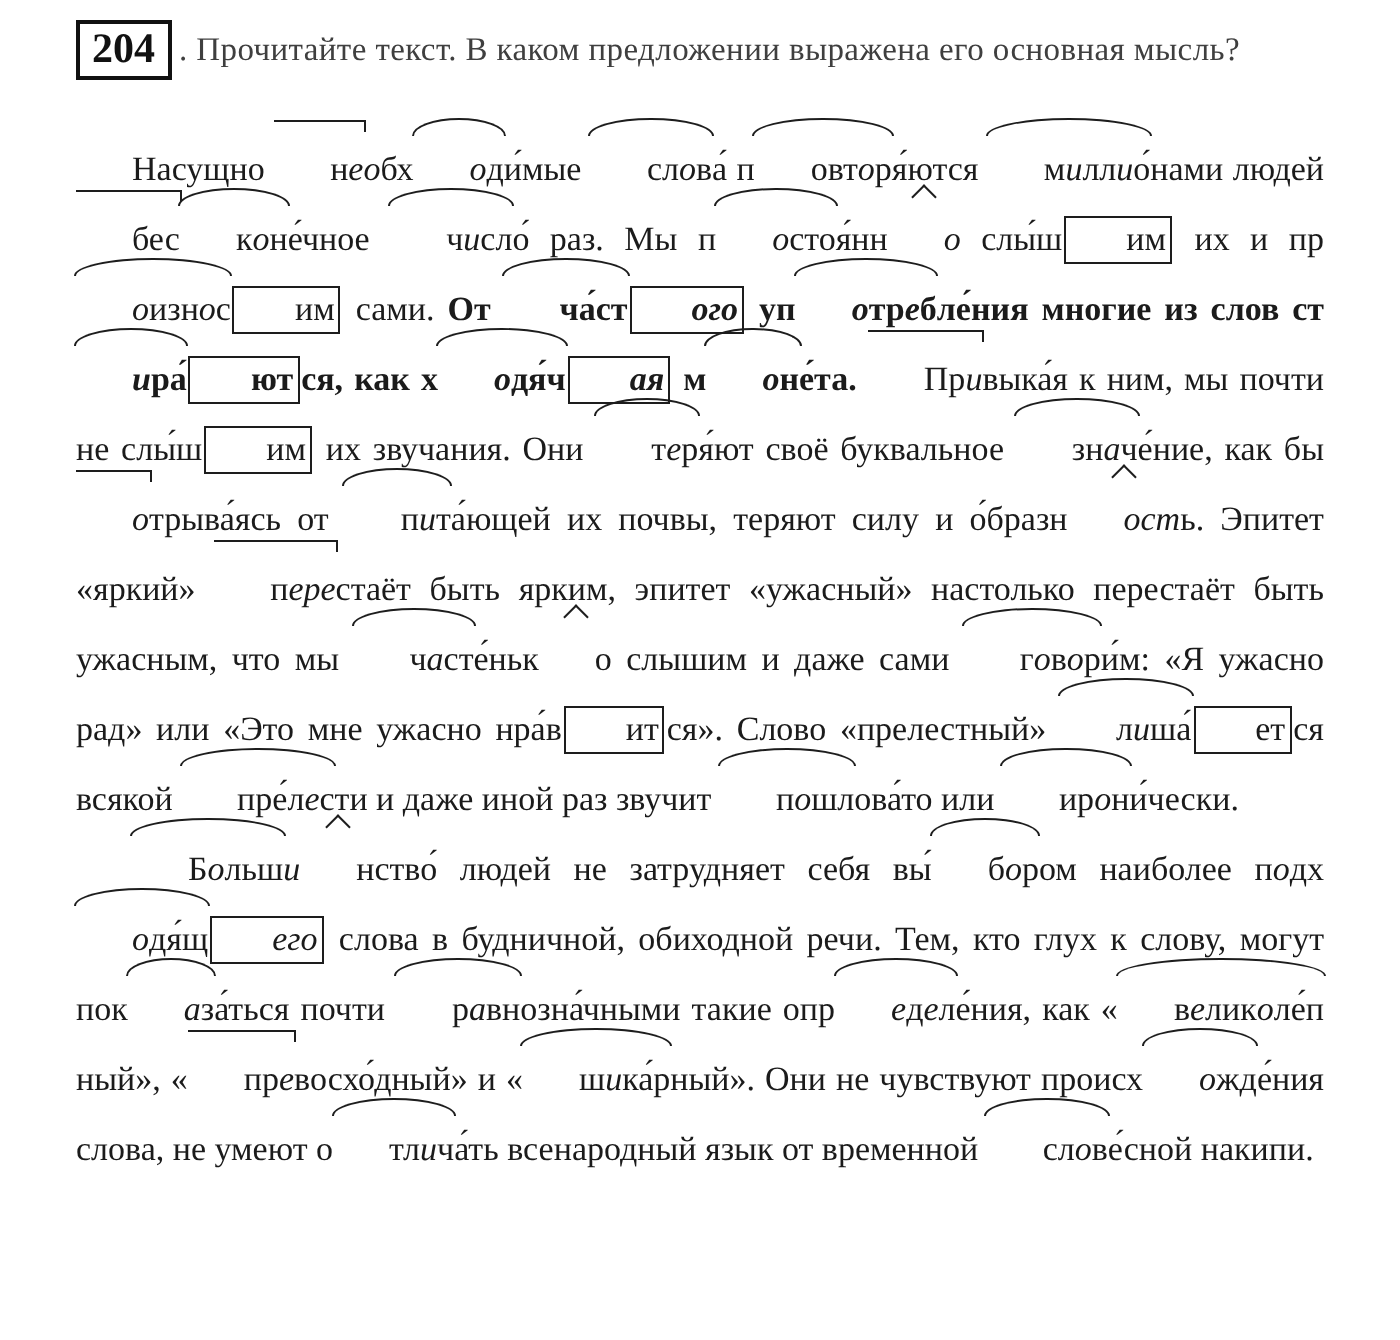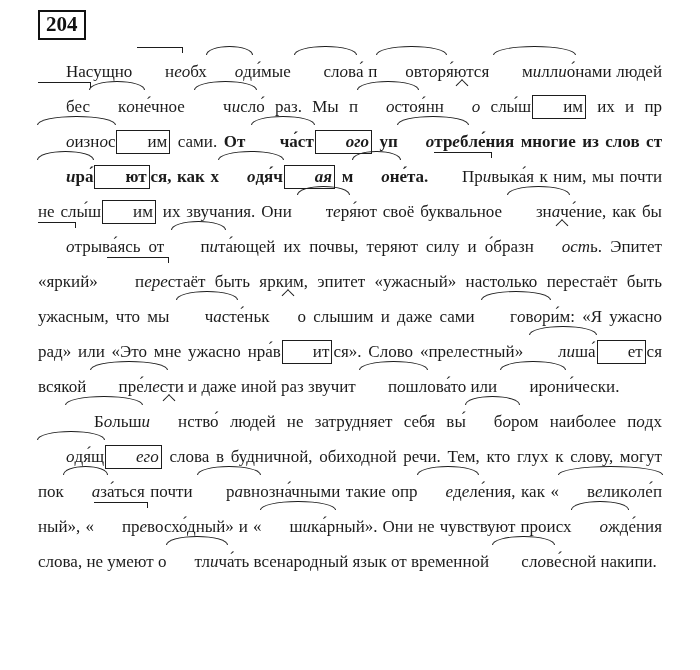--- a/index.html
+++ b/index.html
@@ -4,21 +4,21 @@
 <style>
   html,body{margin:0;padding:0;background:#e8e8e8;}
   .page{
     width:700px;height:670px;box-sizing:border-box;
     background:#ffffff;color:#1b1b1b;
     padding:10px 38px 0 38px;
     font-family:"Liberation Serif", serif;
     overflow:hidden;
   }
   
-  .exercise-header{display:flex;align-items:center;gap:4px;margin-bottom:14px;}
+  .exercise-header{display:flex;align-items:center;gap:4px;margin-bottom:27px;}
   .num-badge{
     border:2.5px solid #111;font-weight:bold;font-size:21px;
     padding:0px 6px 1px 6px;line-height:25px;color:#111;
     font-family:"Liberation Serif", serif;
   }
   .instruction{font-size:16.5px;color:#3f3f3f;letter-spacing:.2px;}
   
   .text-block p{
     margin:0;font-size:17px;line-height:35px;text-align:justify;
     text-indent:28px;
@@ -46,20 +46,21 @@
     margin:0 1px;line-height:22px;
   }
 </style>
 </head>
 <body>
 
 <div class="page">
 
   <div class="exercise-header">
     <span class="num-badge">204</span>
+    <span class="instruction">. Прочитайте текст. В каком предложении выражена его основная мысль?</span>
   </div>
 
   <div class="text-block">
     <p><span>Насущно </span><span class="m-pre"><span>н</span><span class="it">е</span></span><span class="it">о</span><span>бх</span><span class="m-arc"><span class="it">о</span><span>д</span></span><span>и́мые </span><span class="m-arc"><span>сл</span><span class="it">о</span><span>в</span></span><span>а́ п</span><span class="m-arc"><span>овт</span><span class="it">о</span><span>р</span></span><span>я́ются </span><span class="m-arc"><span>м</span><span class="it">и</span><span>лл</span><span class="it">и</span><span>о́</span></span><span>нами людей </span><span class="m-pre"><span>бес</span></span><span class="m-arc"><span>к</span><span class="it">о</span><span>н</span></span><span>е́чное </span><span class="m-arc"><span>ч</span><span class="it">и</span><span>сл</span></span><span>о́ раз. Мы п</span><span class="m-arc"><span class="it">о</span><span>сто</span></span><span>я́нн</span><span class="m-suf"><span class="it">о</span></span><span> слы́ш</span><span class="m-box"><span>им</span></span><span> их и пр</span><span class="m-arc"><span class="it">о</span><span>изн</span><span class="it">о</span><span>с</span></span><span class="m-box"><span>им</span></span><span> сами. </span><span class="bd">От </span><span class="m-arc bd"><span class="bd">ча́ст</span></span><span class="m-box bd"><span class="it bd">ого</span></span><span class="bd"> уп</span><span class="m-arc bd"><span class="it bd">о</span><span class="bd">тр</span><span class="it bd">е</span><span class="bd">б</span></span><span class="bd">ле́ния многие из слов ст</span><span class="m-arc bd"><span class="it bd">и</span><span class="bd">ра́</span></span><span class="m-box bd"><span class="bd">ют</span></span><span class="bd">ся, как х</span><span class="m-arc bd"><span class="it bd">о</span><span class="bd">дя́ч</span></span><span class="m-box bd"><span class="it bd">ая</span></span><span class="bd"> м</span><span class="m-arc bd"><span class="it bd">о</span><span class="bd">н</span></span><span class="bd">е́та. </span><span class="m-pre"><span>Пр</span><span class="it">и</span></span><span>выка́я к ним, мы почти не слы́ш</span><span class="m-box"><span>им</span></span><span> их звучания. Они </span><span class="m-arc"><span>т</span><span class="it">е</span><span>р</span></span><span>я́ют своё буквальное </span><span class="m-arc"><span>зн</span><span class="it">а</span><span>ч</span></span><span>е́ние, как бы </span><span class="m-pre"><span class="it">о</span></span><span>трыва́ясь от </span><span class="m-arc"><span>п</span><span class="it">и</span><span>т</span></span><span>а́ющей их почвы, теряют силу и о́бразн</span><span class="m-suf"><span class="it">ост</span></span><span>ь. Эпитет «яркий» </span><span class="m-pre"><span>п</span><span class="it">ере</span></span><span>стаёт быть ярким, эпитет «ужасный» настолько перестаёт быть ужасным, что мы </span><span class="m-arc"><span>ч</span><span class="it">а</span><span>ст</span></span><span>е́ньк</span><span class="m-suf"><span>о</span></span><span> слышим и даже сами </span><span class="m-arc"><span>г</span><span class="it">о</span><span>в</span><span class="it">о</span><span>р</span></span><span>и́м: «Я ужасно рад» или «Это мне ужасно нра́в</span><span class="m-box"><span>ит</span></span><span>ся». Слово «прелестный» </span><span class="m-arc"><span>л</span><span class="it">и</span><span>ша́</span></span><span class="m-box"><span>ет</span></span><span>ся всякой </span><span class="m-arc"><span>пре́л</span><span class="it">е</span><span>с</span></span><span>ти и даже иной раз звучит </span><span class="m-arc"><span>п</span><span class="it">о</span><span>шл</span></span><span>ова́то или </span><span class="m-arc"><span>ир</span><span class="it">о</span><span>н</span></span><span>и́чески.</span></p>
     <p><span class="m-arc"><span>Б</span><span class="it">о</span><span>льш</span></span><span class="it">и</span><span class="m-suf"><span>н</span></span><span>ство́ людей не затрудняет себя вы́</span><span class="m-arc"><span>б</span><span class="it">о</span><span>р</span></span><span>ом наиболее п</span><span class="it">о</span><span>дх</span><span class="m-arc"><span class="it">о</span><span>дя́щ</span></span><span class="m-box"><span class="it">его</span></span><span> слова в будничной, обиходной речи. Тем, кто глух к слову, могут пок</span><span class="m-arc"><span class="it">а</span><span>з</span></span><span>а́ться почти </span><span class="m-arc"><span>р</span><span class="it">а</span><span>вн</span></span><span>озна́чными такие опр</span><span class="m-arc"><span class="it">е</span><span>д</span><span class="it">е</span><span>л</span></span><span>е́ния, как «</span><span class="m-arc"><span>в</span><span class="it">е</span><span>лик</span><span class="it">о</span><span>ле́п</span></span><span>ный», «</span><span class="m-pre"><span>пр</span><span class="it">е</span></span><span>восхо́дный» и «</span><span class="m-arc"><span>ш</span><span class="it">и</span><span>ка́р</span></span><span>ный». Они не чувствуют происх</span><span class="m-arc"><span class="it">о</span><span>жд</span></span><span>е́ния слова, не умеют о</span><span class="m-arc"><span>тл</span><span class="it">и</span><span>ч</span></span><span>а́ть всенародный язык от временной </span><span class="m-arc"><span>сл</span><span class="it">о</span><span>в</span></span><span>е́сной накипи.</span></p>
   </div>
 
 </div>
 
 </body></html>

